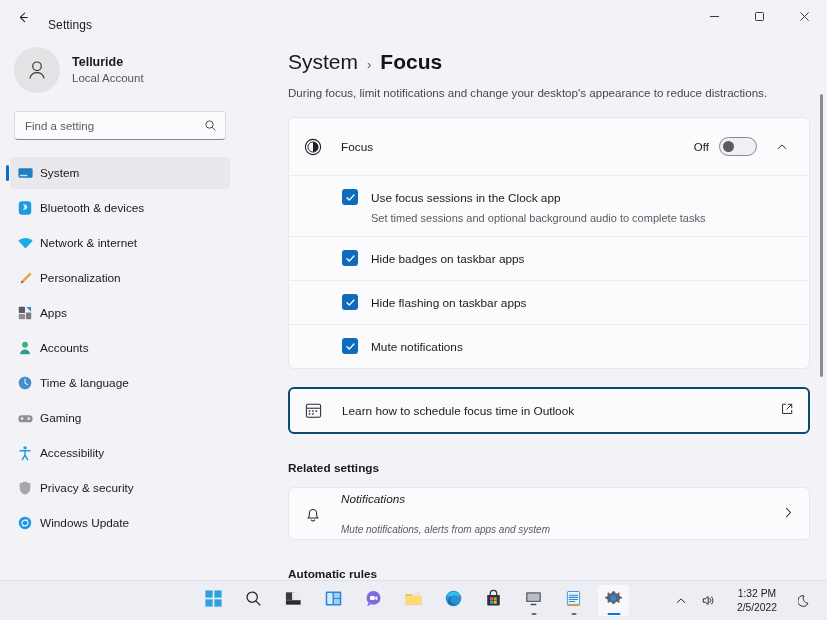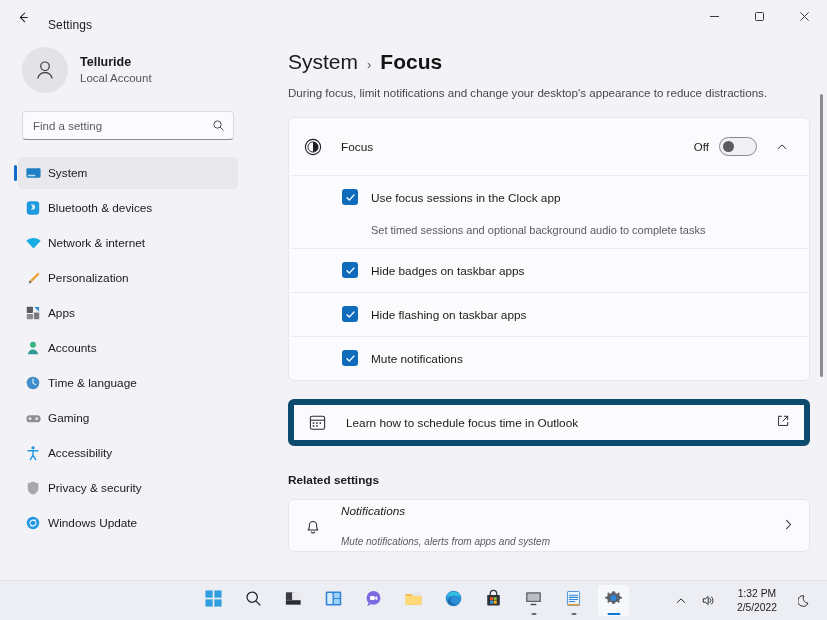--- a/index.html
+++ b/index.html
@@ -53,21 +53,21 @@
   .win-btn {
     width: 45px; height: 32px;
     display: flex; align-items: center; justify-content: center;
     cursor: pointer;
     color: #3b3b3b;
   }
 
   
   .sidebar {
     position: absolute;
-    top: 32px; left: 8px;
+    top: 32px; left: 0;
     width: 240px;
     height: 548px;
     background: #f3f3f7;
     z-index: 10;
   }
   .account {
     display: flex;
     align-items: center;
     padding: 14px 0 0 14px;
     height: 62px;
@@ -240,28 +240,28 @@
     background: #0f6cbd;
     flex: none;
     display: flex; align-items: center; justify-content: center;
     margin-top: 1px;
   }
   .check-texts { margin-left: 13px; }
   .check-label { font-size: 11.8px; color: #1a1a1a; line-height: 1.45; }
   .check-sub {
     font-size: 11px;
     color: #5b5b5f;
-    margin-top: 17px;
+    margin-top: 5px;
   }
 
   .link-card {
     margin: 18px 0 0 48px;
     width: 522px;
     background: #fbfbfd;
-    border: 6px solid #0c4a6e;
+    border: 2px solid #0c4a6e;
     border-radius: 6px;
     height: 47px;
     display: flex;
     align-items: center;
     padding: 0 14px 0 13px;
     cursor: pointer;
   }
   .link-ico { width: 20px; height: 20px; flex: none; display:flex; align-items:center; justify-content:center; }
   .link-text { font-size: 11.8px; color: #1a1a1a; margin-left: 19px; flex: 1; }
 

